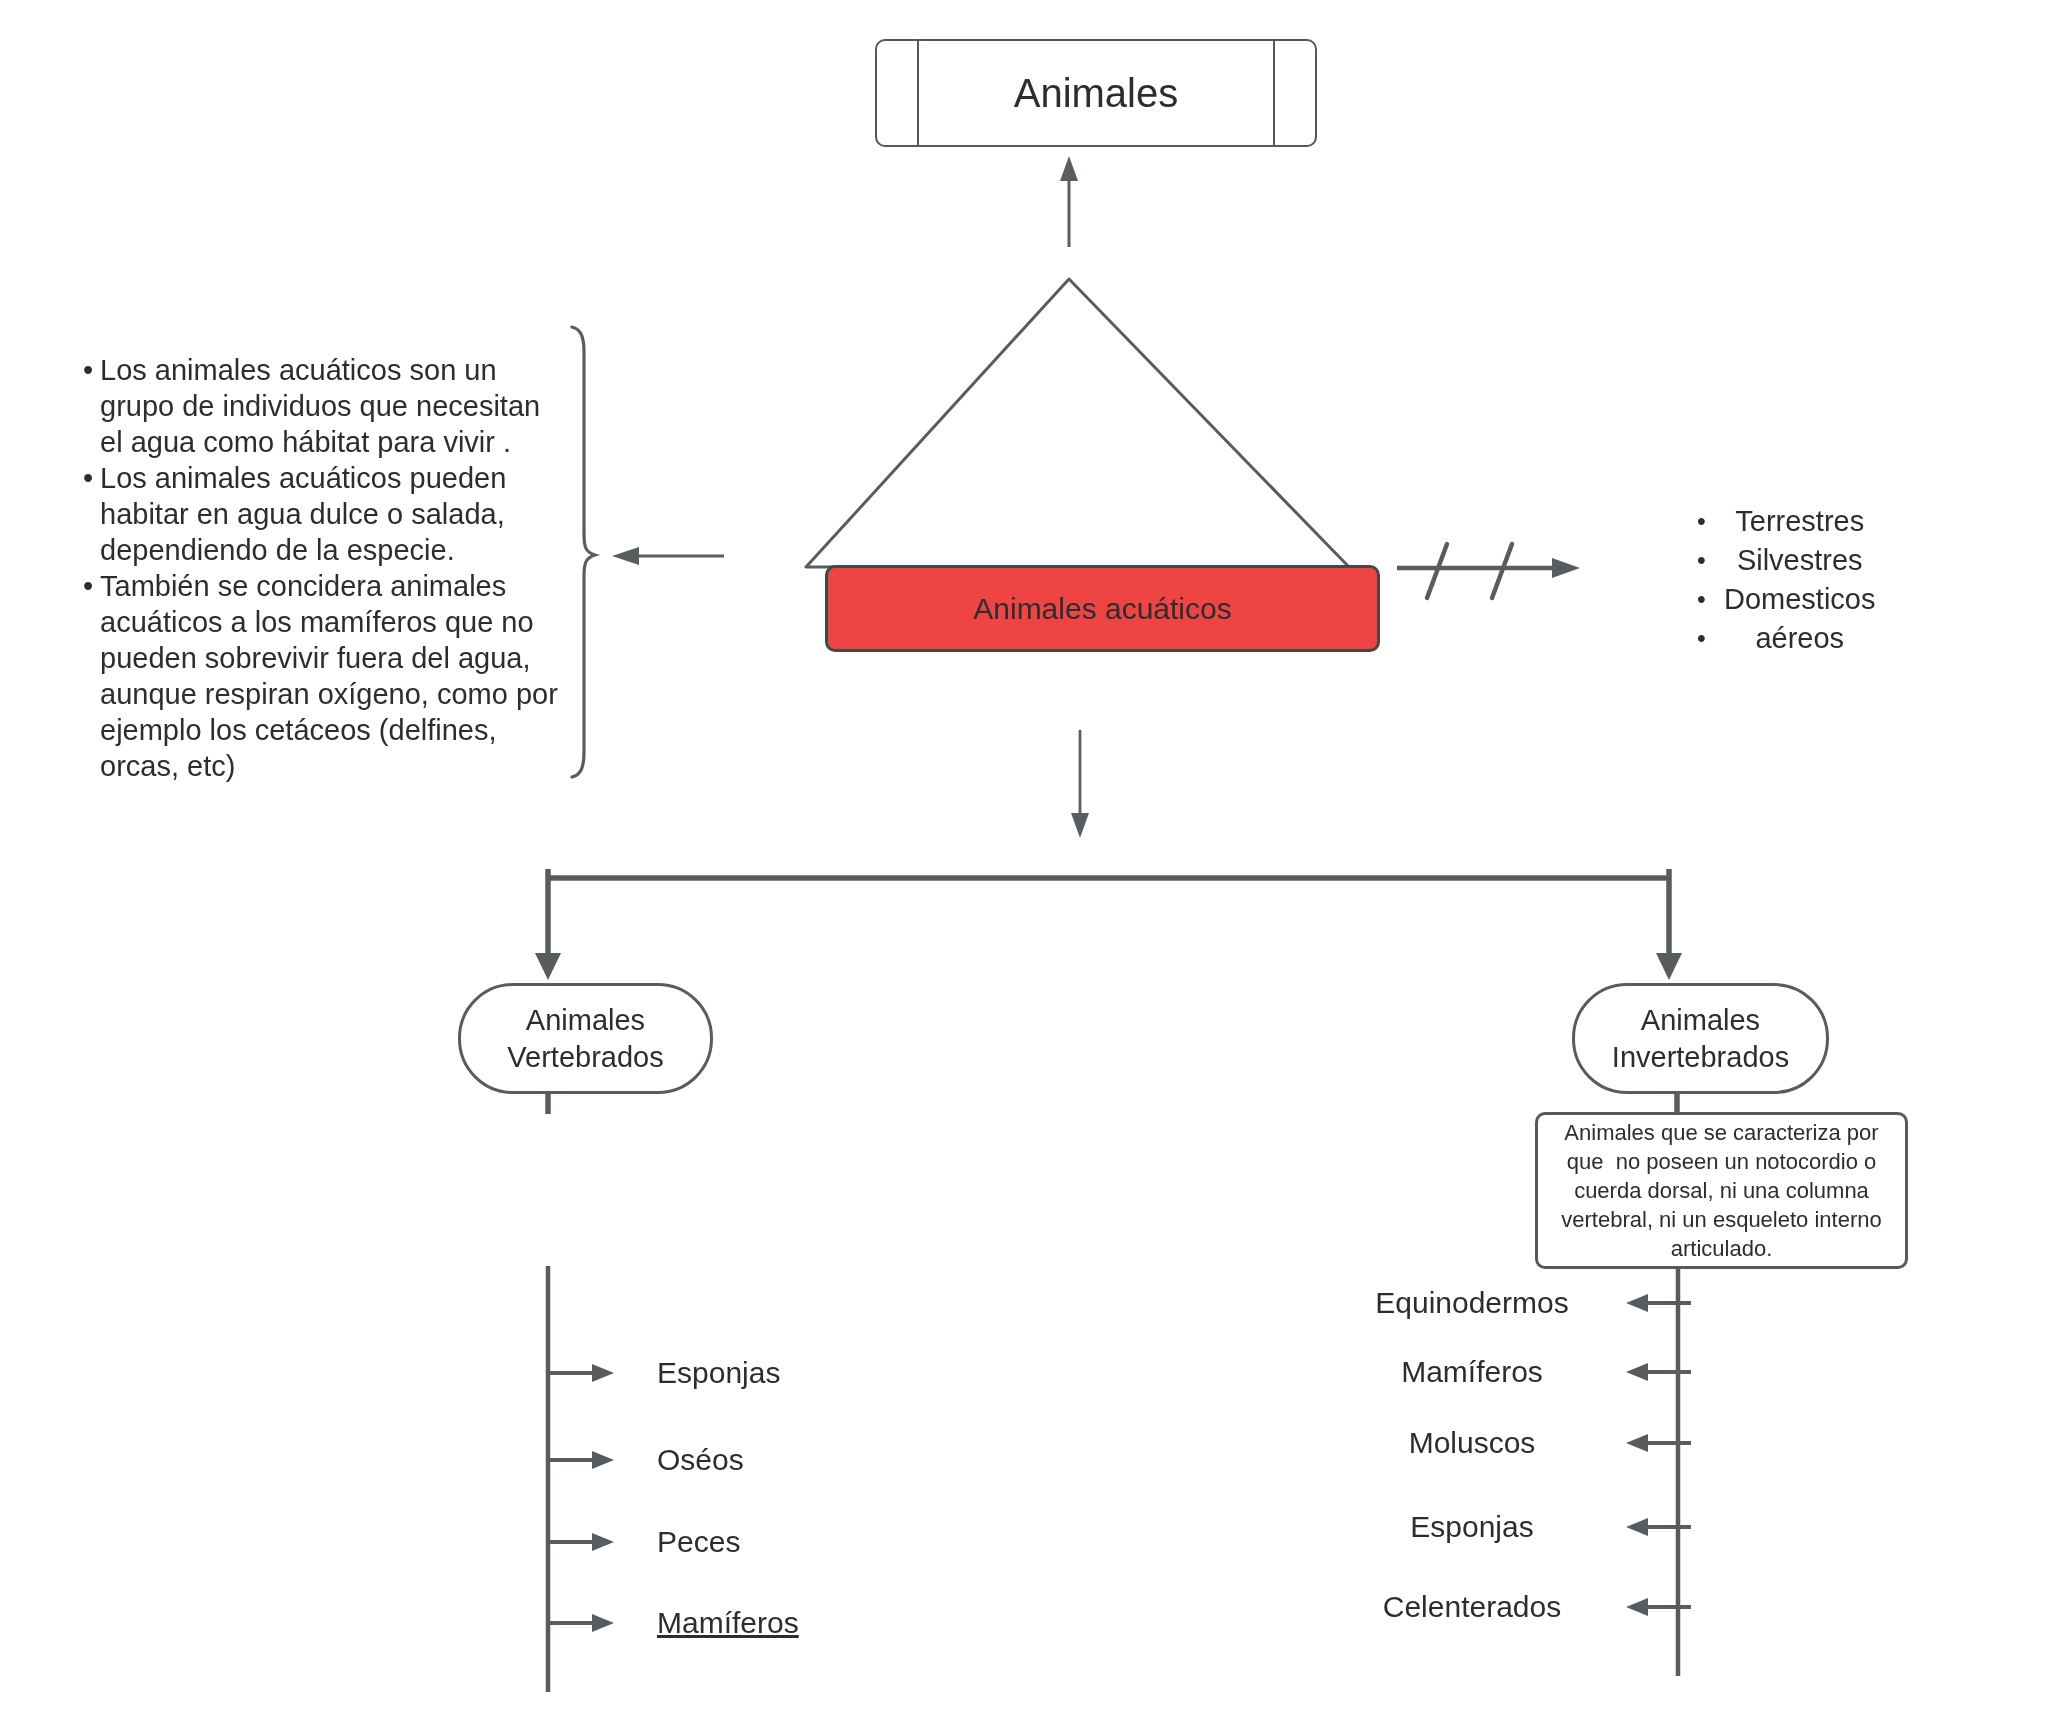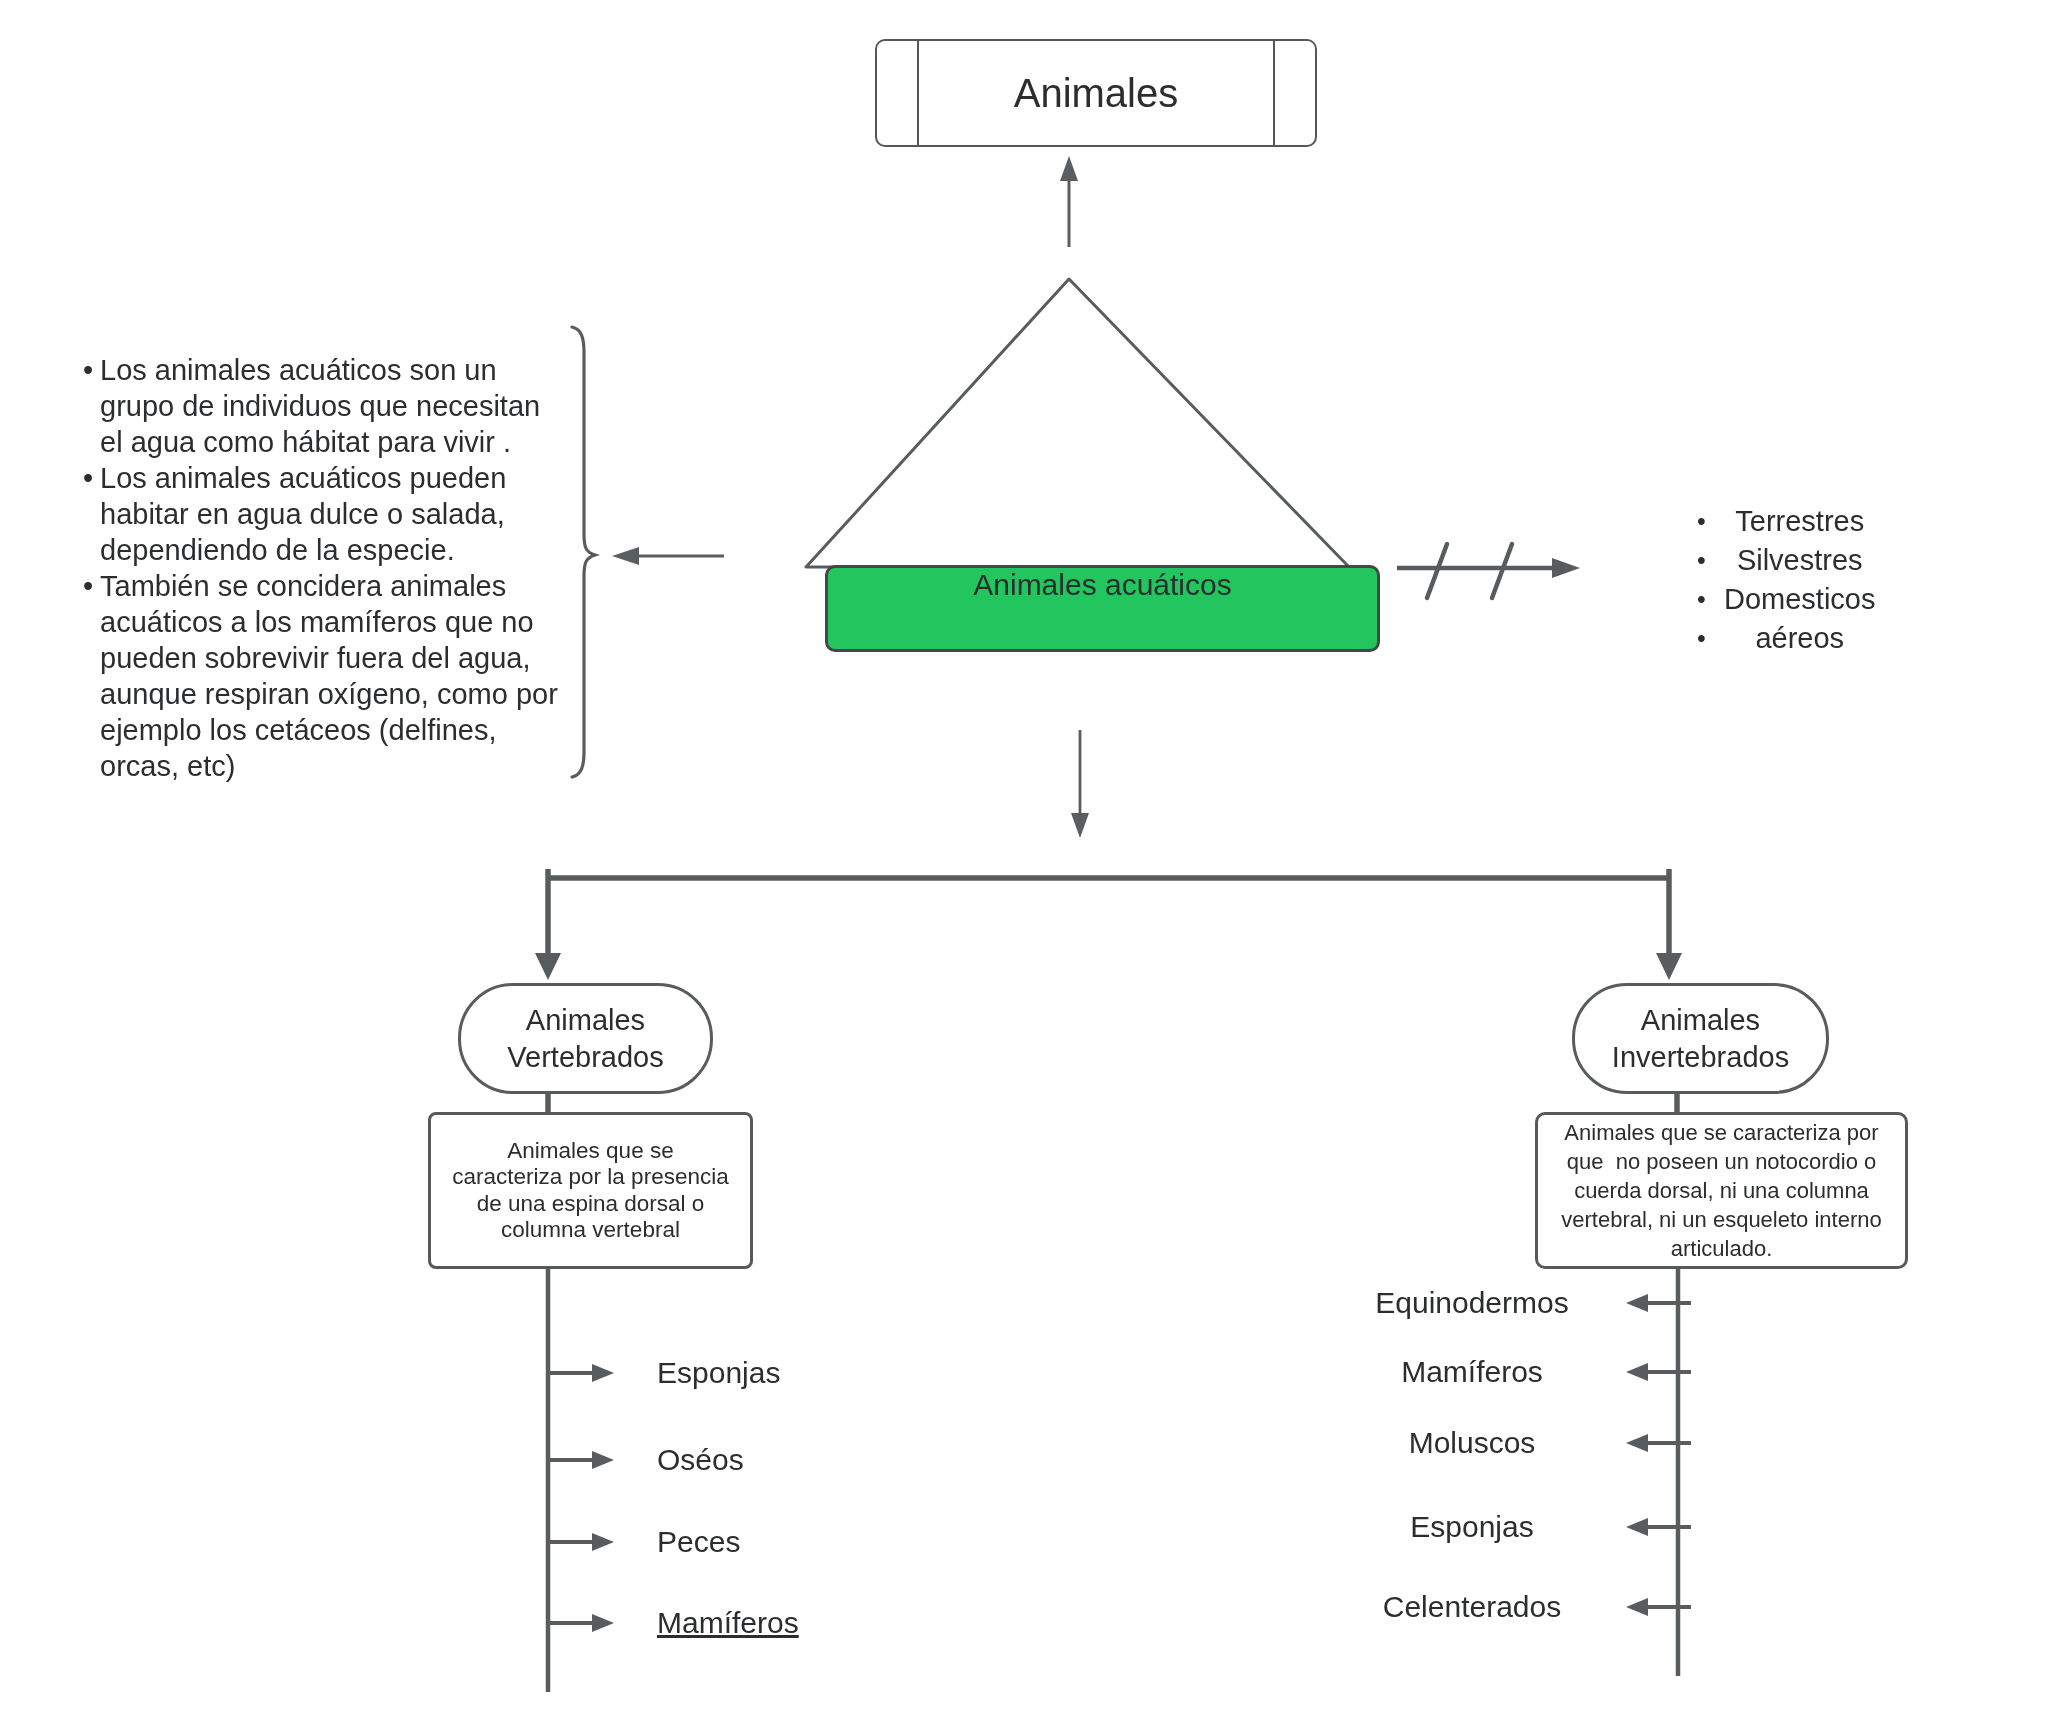--- a/index.html
+++ b/index.html
@@ -17,22 +17,22 @@
     display:flex;align-items:center;justify-content:center;
   }
   .process-box .vbar{position:absolute;top:0;bottom:0;width:0;border-left:2.5px solid #55585a;}
   .process-box .vbar.l{left:40px;}
   .process-box .vbar.r{right:40px;}
   .process-box .lbl{font-size:40px;}
 
   
   .aquatic-box{
     left:800px;top:565px;width:549px;height:81px;
-    border:3.5px solid #44474a;border-radius:10px;background:#22c55e;
-    display:flex;justify-content:center;font-size:30px;
+    border:3.5px solid #44474a;border-radius:10px;background:#ef4444;
+    display:flex;align-items:center;justify-content:center;font-size:30px;
   }
 
   
   .left-notes{left:58px;top:352px;width:520px;font-size:29px;line-height:36px;}
   .left-notes p{margin:0;padding-left:17px;position:relative;white-space:pre-line;}
   .left-notes p::before{content:"\2022";position:absolute;left:0;top:0;}
 
   
   .habitats{left:1672px;top:502px;font-size:29px;text-align:center;}
   .habitats .item{height:39px;line-height:39px;padding-left:27px;position:relative;}
@@ -173,26 +173,20 @@
     <div class="item">Terrestres</div>
     <div class="item">Silvestres</div>
     <div class="item">Domesticos</div>
     <div class="item">aéreos</div>
   </div>
 
   <div class="abs stadium vert">
     <span>Animales
 Vertebrados</span>
   </div>
-  <div class="abs desc vert">
-    <span>Animales que se
-caracteriza por la presencia
-de una espina dorsal o
-columna vertebral</span>
-  </div>
   <div class="abs leaf left" style="top:1352px;">Esponjas</div>
   <div class="abs leaf left" style="top:1439px;">Oséos</div>
   <div class="abs leaf left" style="top:1521px;">Peces</div>
   <div class="abs leaf left" style="top:1602px;text-decoration:underline;">Mamíferos</div>
 
   <div class="abs stadium invert">
     <span>Animales
 Invertebrados</span>
   </div>
   <div class="abs desc invert">

